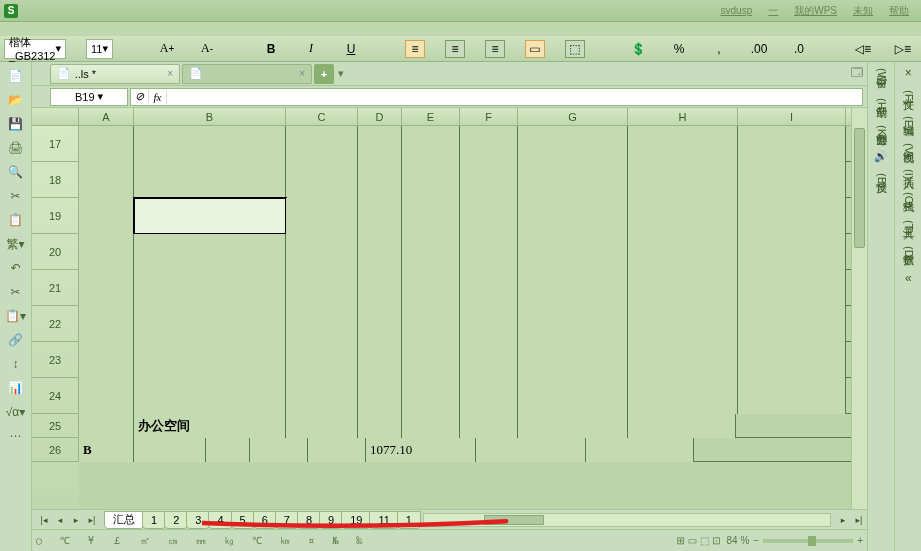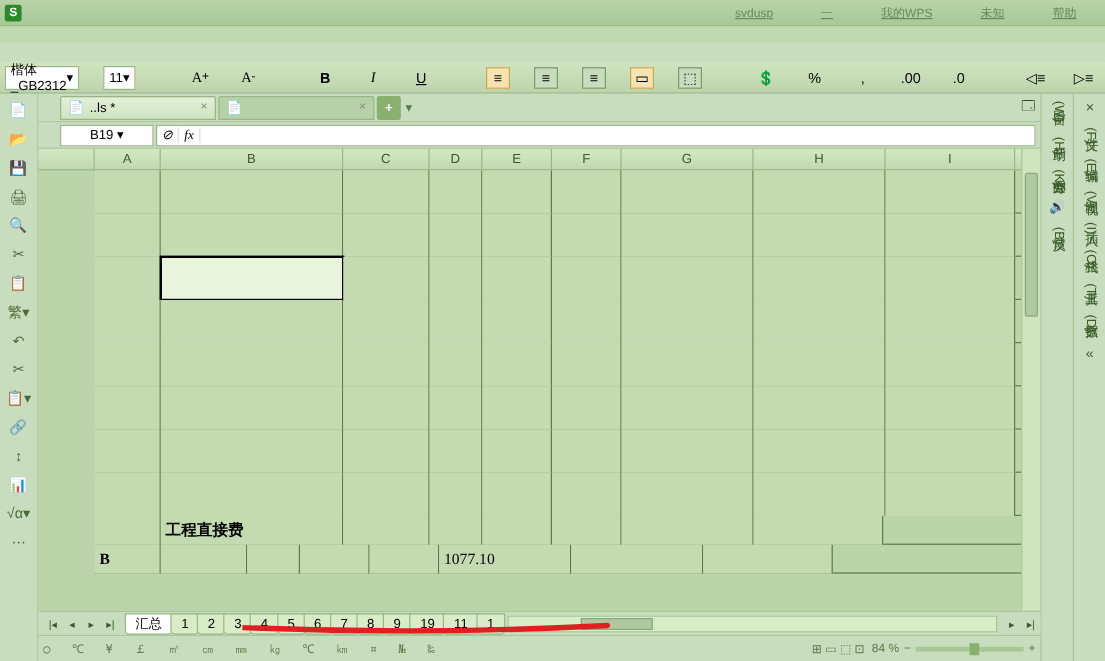--- a/index.html
+++ b/index.html
@@ -2,23 +2,23 @@
 <html><head>
 <meta charset="utf-8">
 <style>
 * { margin:0; padding:0; box-sizing:border-box; font-family:"Microsoft YaHei","SimSun",sans-serif; }
 body { width:921px; height:551px; background:#c8ddbd; font-size:11px; overflow:hidden; display:flex; flex-direction:column; }
 .titlebar { height:22px; background:linear-gradient(#b8d4a8,#a8c897); display:flex; align-items:center; padding:0 4px; border-bottom:1px solid #8fb077; }
 .titlebar .icon { width:14px; height:14px; background:#2a8a2a; border-radius:2px; display:flex; align-items:center; justify-content:center; color:#fff; font-size:10px; font-weight:bold; margin-right:4px; }
 .titlebar .title { font-size:12px; color:#3a5a28; }
 .titlebar .spacer { flex:1; }
 .topright { color:#6a8a5a; font-size:10px; }
-.topright span { margin:0 20px; text-decoration:underline; }
+.topright span { margin:0 8px; text-decoration:underline; }
 .menubar { height:14px; background:#c0d8b0; }
-.toolbar { height:26px; background:linear-gradient(#d0e4c0,#bcd4ac); display:flex; align-items:center; padding:0 4px; gap:20px; border-bottom:1px solid #9ab588;margin-top:16px; }
+.toolbar { height:26px; background:linear-gradient(#d0e4c0,#bcd4ac); display:flex; align-items:center; padding:0 4px; gap:20px; border-bottom:1px solid #9ab588; }
 .font-select { width:140px; height:20px; background:#fff; border:1px solid #9ab588; display:flex; align-items:center; padding:0 4px; font-size:11px; }
 .size-select { width:48px; height:20px; background:#fff; border:1px solid #9ab588; display:flex; align-items:center; padding:0 4px; font-size:11px; }
 .sep { width:1px; height:18px; background:#9ab588; margin:0 2px; }
 .tbtn { min-width:20px; height:20px; display:flex; align-items:center; justify-content:center; font-size:12px; cursor:pointer; }
 .tbtn.bold { font-weight:bold; }
 .tbtn.italic { font-style:italic; font-family:serif; }
 .tbtn.underline { text-decoration:underline; }
 .tbtn.alignbox { border:1px solid #7a9a68; width:18px; height:18px; background:#c8ddbd; }
 .tbtn.highlight { border:1px solid #d4a44c; background:#f4e4b4; }
 .main { flex:1; display:flex; overflow:hidden; }
@@ -171,20 +171,32 @@
           <div class="colhead" style="width: 55px;">A</div>
           <div class="colhead" style="width: 152px;">B</div>
           <div class="colhead" style="width: 72px;">C</div>
           <div class="colhead" style="width: 44px;">D</div>
           <div class="colhead" style="width: 58px;">E</div>
           <div class="colhead" style="width: 58px;">F</div>
           <div class="colhead" style="width: 110px;">G</div>
           <div class="colhead" style="width: 110px;">H</div>
           <div class="colhead" style="width: 108px;">I</div>
         </div>
+      <div class="rowheads" id="rowheads">
+          <div class="rowhead" style="height: 36px;">17</div>
+          <div class="rowhead" style="height: 36px;">18</div>
+          <div class="rowhead" style="height: 36px;">19</div>
+          <div class="rowhead" style="height: 36px;">20</div>
+          <div class="rowhead" style="height: 36px;">21</div>
+          <div class="rowhead" style="height: 36px;">22</div>
+          <div class="rowhead" style="height: 36px;">23</div>
+          <div class="rowhead" style="height: 36px;">24</div>
+          <div class="rowhead" style="height: 24px;">25</div>
+          <div class="rowhead" style="height: 24px;">26</div>
+        </div>
       <div class="cells" id="cells">
           <div class="cellrow" style="height: 36px;">
             <div class="cell" style="width: 55px; height: 36px;"></div>
             <div class="cell" style="width: 152px; height: 36px;"></div>
             <div class="cell" style="width: 72px; height: 36px;"></div>
             <div class="cell" style="width: 44px; height: 36px;"></div>
             <div class="cell" style="width: 58px; height: 36px;"></div>
             <div class="cell" style="width: 58px; height: 36px;"></div>
             <div class="cell" style="width: 110px; height: 36px;"></div>
             <div class="cell" style="width: 110px; height: 36px;"></div>
@@ -262,21 +274,21 @@
             <div class="cell" style="width: 72px; height: 36px;"></div>
             <div class="cell" style="width: 44px; height: 36px;"></div>
             <div class="cell" style="width: 58px; height: 36px;"></div>
             <div class="cell" style="width: 58px; height: 36px;"></div>
             <div class="cell" style="width: 110px; height: 36px;"></div>
             <div class="cell" style="width: 110px; height: 36px;"></div>
             <div class="cell" style="width: 108px; height: 36px;"></div>
           </div>
           <div class="cellrow" style="height: 24px;">
             <div class="cell" style="width: 55px; height: 24px;"></div>
-            <div class="cell" style="width: 152px; height: 24px; font-weight: bold;">工程直接费</div>
+            <div class="cell" style="width: 152px; height: 24px; font-weight: bold;">办公空间</div>
             <div class="cell" style="width: 72px; height: 24px;"></div>
             <div class="cell" style="width: 44px; height: 24px;"></div>
             <div class="cell" style="width: 58px; height: 24px;"></div>
             <div class="cell" style="width: 58px; height: 24px;"></div>
             <div class="cell" style="width: 110px; height: 24px;"></div>
             <div class="cell" style="width: 108px; height: 24px;"></div>
           </div>
           <div class="cellrow" style="height: 24px;">
             <div class="cell" style="width: 55px; height: 24px; font-weight: bold;">B</div>
             <div class="cell" style="width: 72px; height: 24px;"></div>

